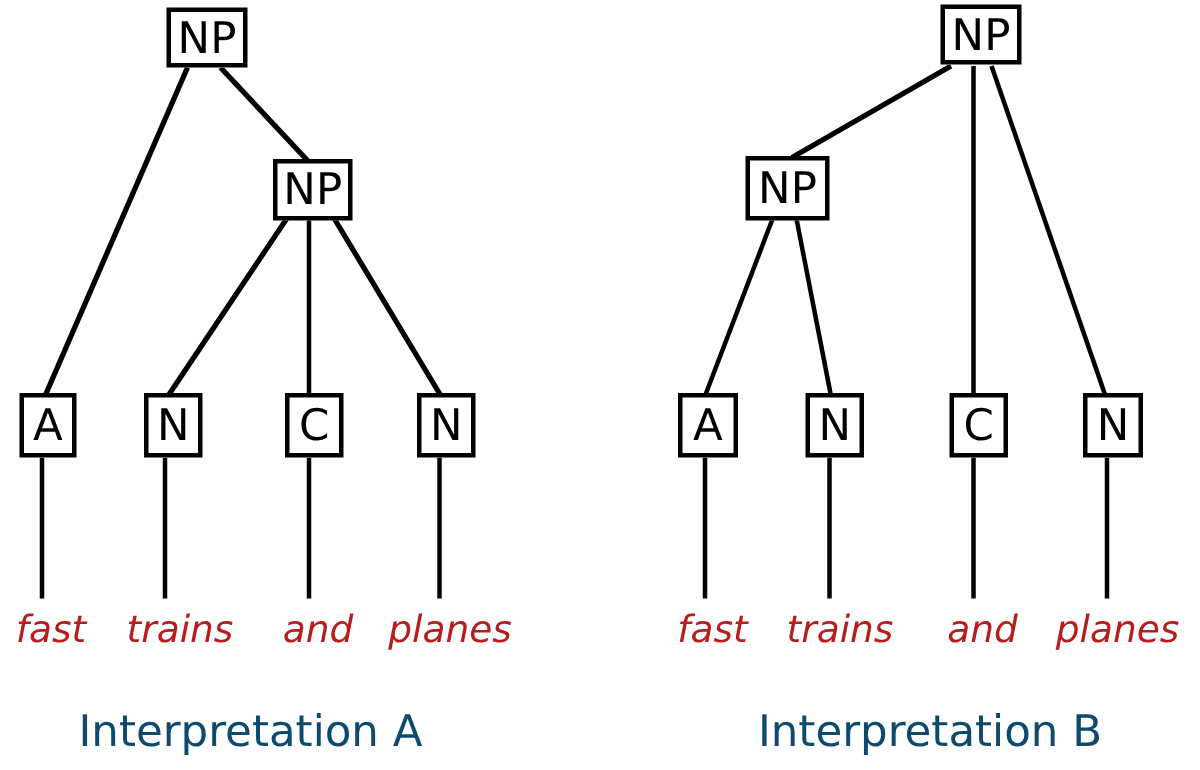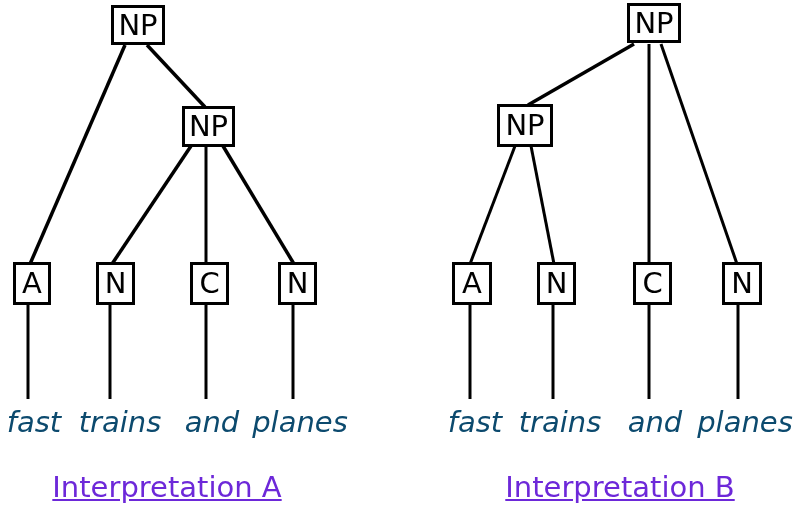--- a/index.html
+++ b/index.html
@@ -33,33 +33,32 @@
     justify-content: center;
     font-size: 29px;
     line-height: 1;
     color: #000000;
     white-space: nowrap;
   }
   .word {
     position: absolute;
     transform: translateX(-50%);
     font-style: italic;
-    font-size: 29px;
+    font-size: 25px;
     line-height: 1.15;
-    color: #0c4a6e;
+    color: #b91c1c;
     white-space: nowrap;
   }
   .caption {
     position: absolute;
     transform: translateX(-50%);
     font-size: 29px;
     line-height: 1.15;
-    color: #6d28d9;
+    color: #0c4a6e;
     white-space: nowrap;
-    text-decoration: underline;
   }
 </style>
 </head>
 <body>
 
 <div class="stage">
 
   <svg class="edges" viewBox="0 0 800 513" xmlns="http://www.w3.org/2000/svg">
 
     <line x1="125" y1="45" x2="30" y2="264" stroke="#000" stroke-width="3.5"></line>

